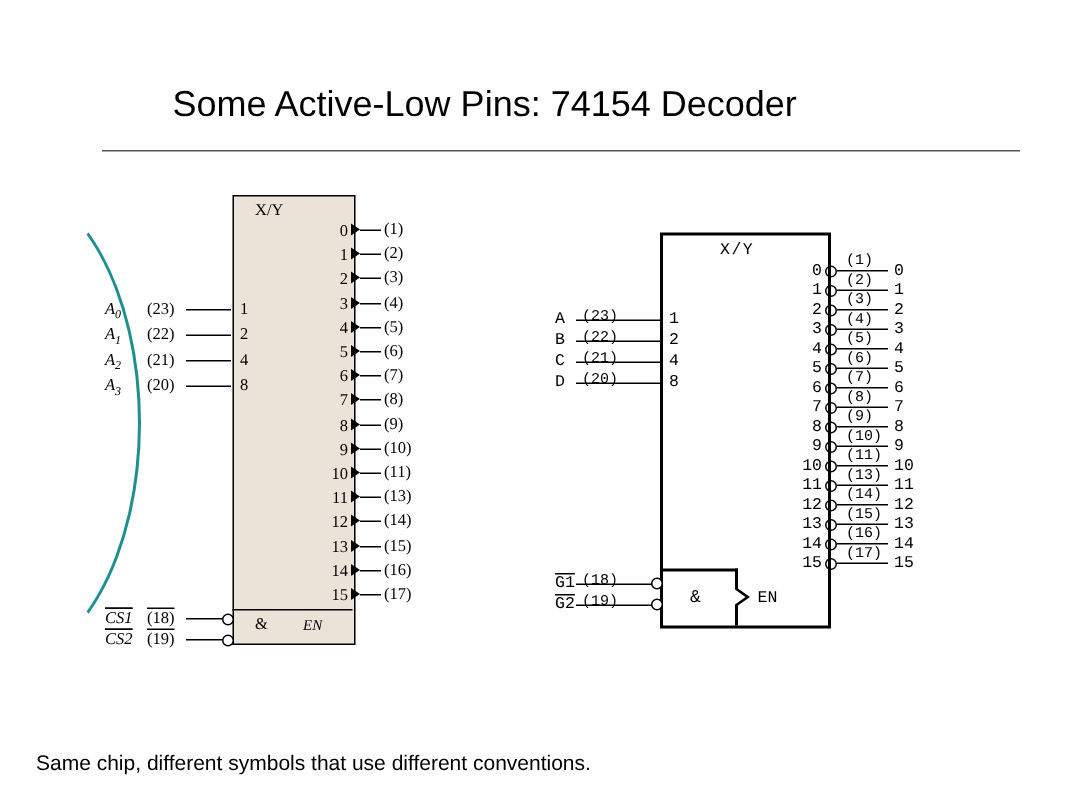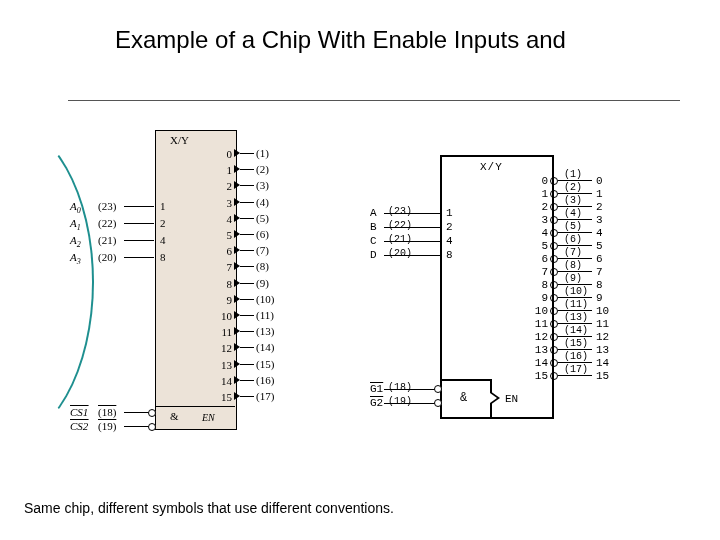--- a/index.html
+++ b/index.html
@@ -317,21 +317,22 @@
     border-radius: 50%;
     background: #fff;
   }
 </style>
 </head>
 <body>
 
 <div class="arc"></div>
 
 <div class="title">
-  <span>Example of a Chip With Enable Inputs and</span><br>
+  <br>
+  <span>Some Active-Low Pins: 74154 Decoder</span>
 </div>
 <div class="title-underline"></div>
 
 <div class="left-diagram">
   <div class="left-body"></div>
   <div class="left-xy">X/Y</div>
   <div class="left-en-box"></div>
   <div class="left-en-amp">&amp;</div>
   <div class="left-en-lbl">EN</div>
   <div id="left-outputs">

